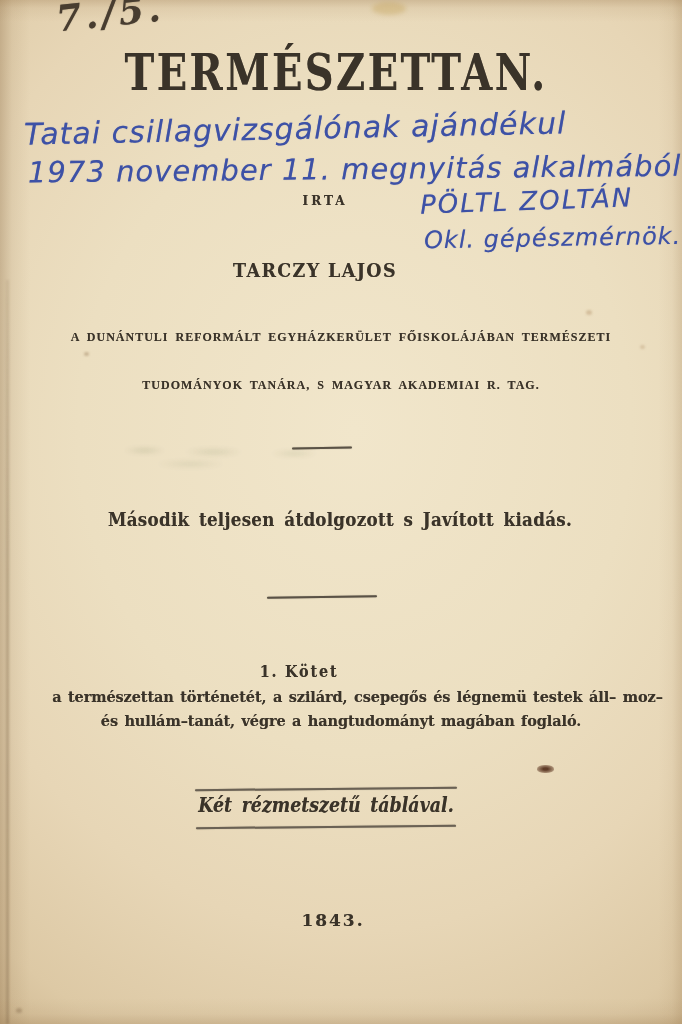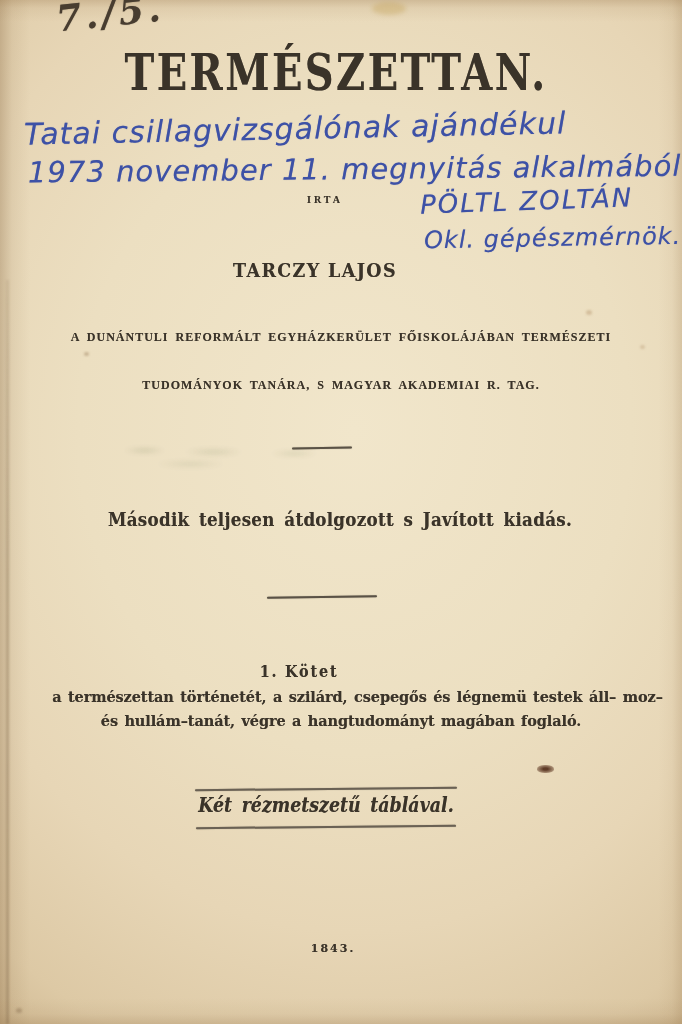--- a/index.html
+++ b/index.html
@@ -34,21 +34,21 @@
   .book-title{
     top:44px; font-weight:bold; font-size:50px; line-height:58px;
     letter-spacing:3px; right:10px;
     transform:scaleX(.80); transform-origin:50% 50%;
   }
   .insc1{ left:24px; top:111px; font-size:30px; letter-spacing:1px; transform:rotate(-1.2deg); }
   .insc2{ left:28px; top:152px; font-size:29px; letter-spacing:1px; transform:rotate(-0.6deg); }
   .insc-name{ left:420px; top:186px; font-size:26px; letter-spacing:2px; transform:rotate(-2deg); }
   .insc-title{ left:424px; top:224px; font-size:24px; letter-spacing:1px; transform:rotate(-1deg); }
 
-  .byline{ top:194px; right:32px; font-weight:bold; font-size:10px; letter-spacing:3px;font-family:Liberation Serif, serif; }
+  .byline{ top:194px; right:32px; font-weight:bold; font-size:12px; letter-spacing:3px; }
   .author{
     top:259px; right:52px; font-weight:bold; font-size:19px; letter-spacing:1.5px;
     transform:scaleX(.92); transform-origin:50% 50%;
   }
   .affil{ font-weight:bold; font-size:12px; letter-spacing:1px; word-spacing:3px;font-family:Liberation Serif, serif; }
   .affil1{ top:330px; }
   .affil2{ top:378px; }
 
   .rule{ position:absolute; height:2px; background:#5a5246; border-radius:1px; box-shadow:0 0 1px rgba(90,82,70,.5); }
   .rule1{ top:447px; left:292px; width:60px; transform:rotate(-1deg); }
@@ -79,21 +79,21 @@
   .vdesc1{ top:688px;padding-left:33px; }
   .vdesc2{ top:712px; }
 
   .plates-note{
     top:793px; right:30px; font-weight:bold; font-style:italic; font-size:20px; word-spacing:4px;
     transform:scaleX(.87); transform-origin:50% 50%;
   }
 
   .imprint-place{ top:872px; right:26px; font-size:18px; letter-spacing:6px; }
   .imprint-printer{ top:908px; right:38px; font-style:italic; font-size:16px; letter-spacing:2px; word-spacing:5px; }
-  .imprint-year{ top:942px; right:16px; font-weight:bold; font-size:11px; letter-spacing:2px; }
+  .imprint-year{ top:910px; right:16px; font-weight:bold; font-size:17px; letter-spacing:2px; }
 
   .crease{
     position:absolute; left:6px; top:280px; bottom:0; width:3px;
     background:linear-gradient(180deg, rgba(110,85,55,.10), rgba(110,85,55,.28) 40%, rgba(110,85,55,.30));
     filter:blur(1px);
   }
   .spot{ position:absolute; border-radius:50%; filter:blur(1px); }
   .spot-stain-top{ left:372px; top:2px; width:34px; height:13px; background:rgba(198,166,92,.40); filter:blur(2px); }
   .spot-speck{ left:537px; top:765px; width:17px; height:8px; border-radius:45%; background:radial-gradient(ellipse at 50% 50%, #5f3c28 20%, rgba(107,70,48,.6) 60%, transparent 100%); filter:blur(.4px); }
   .spot-fox1{ left:84px; top:352px; width:5px; height:4px; background:rgba(130,95,60,.35); }

